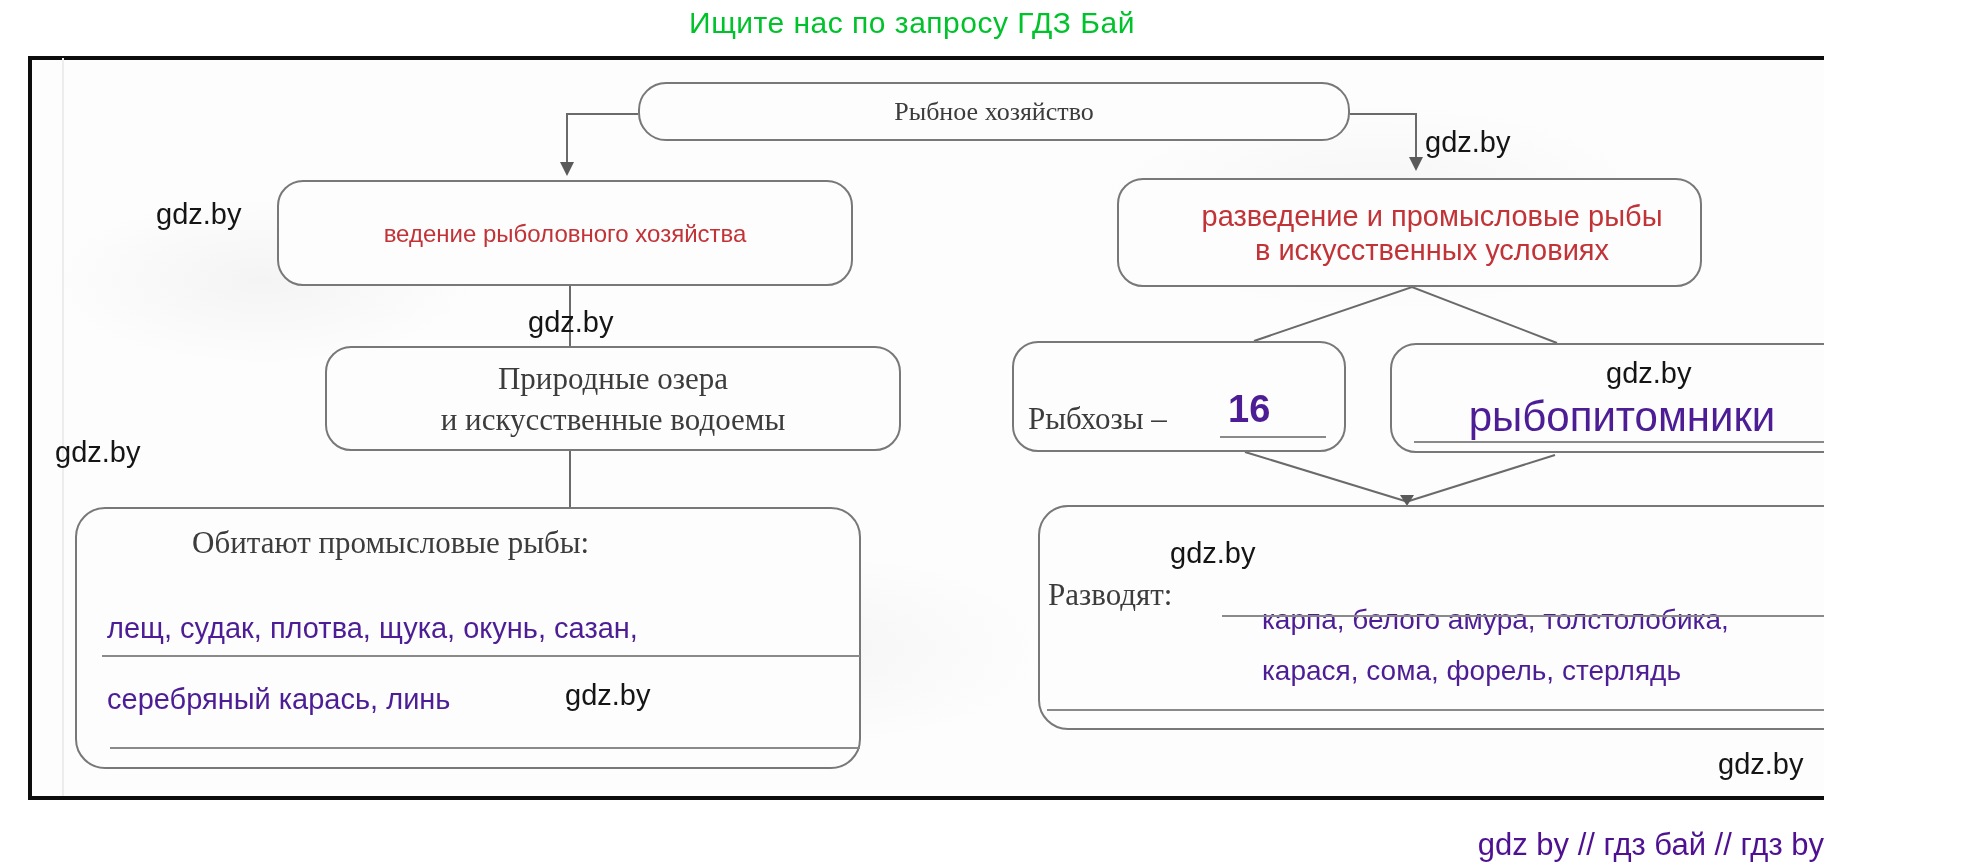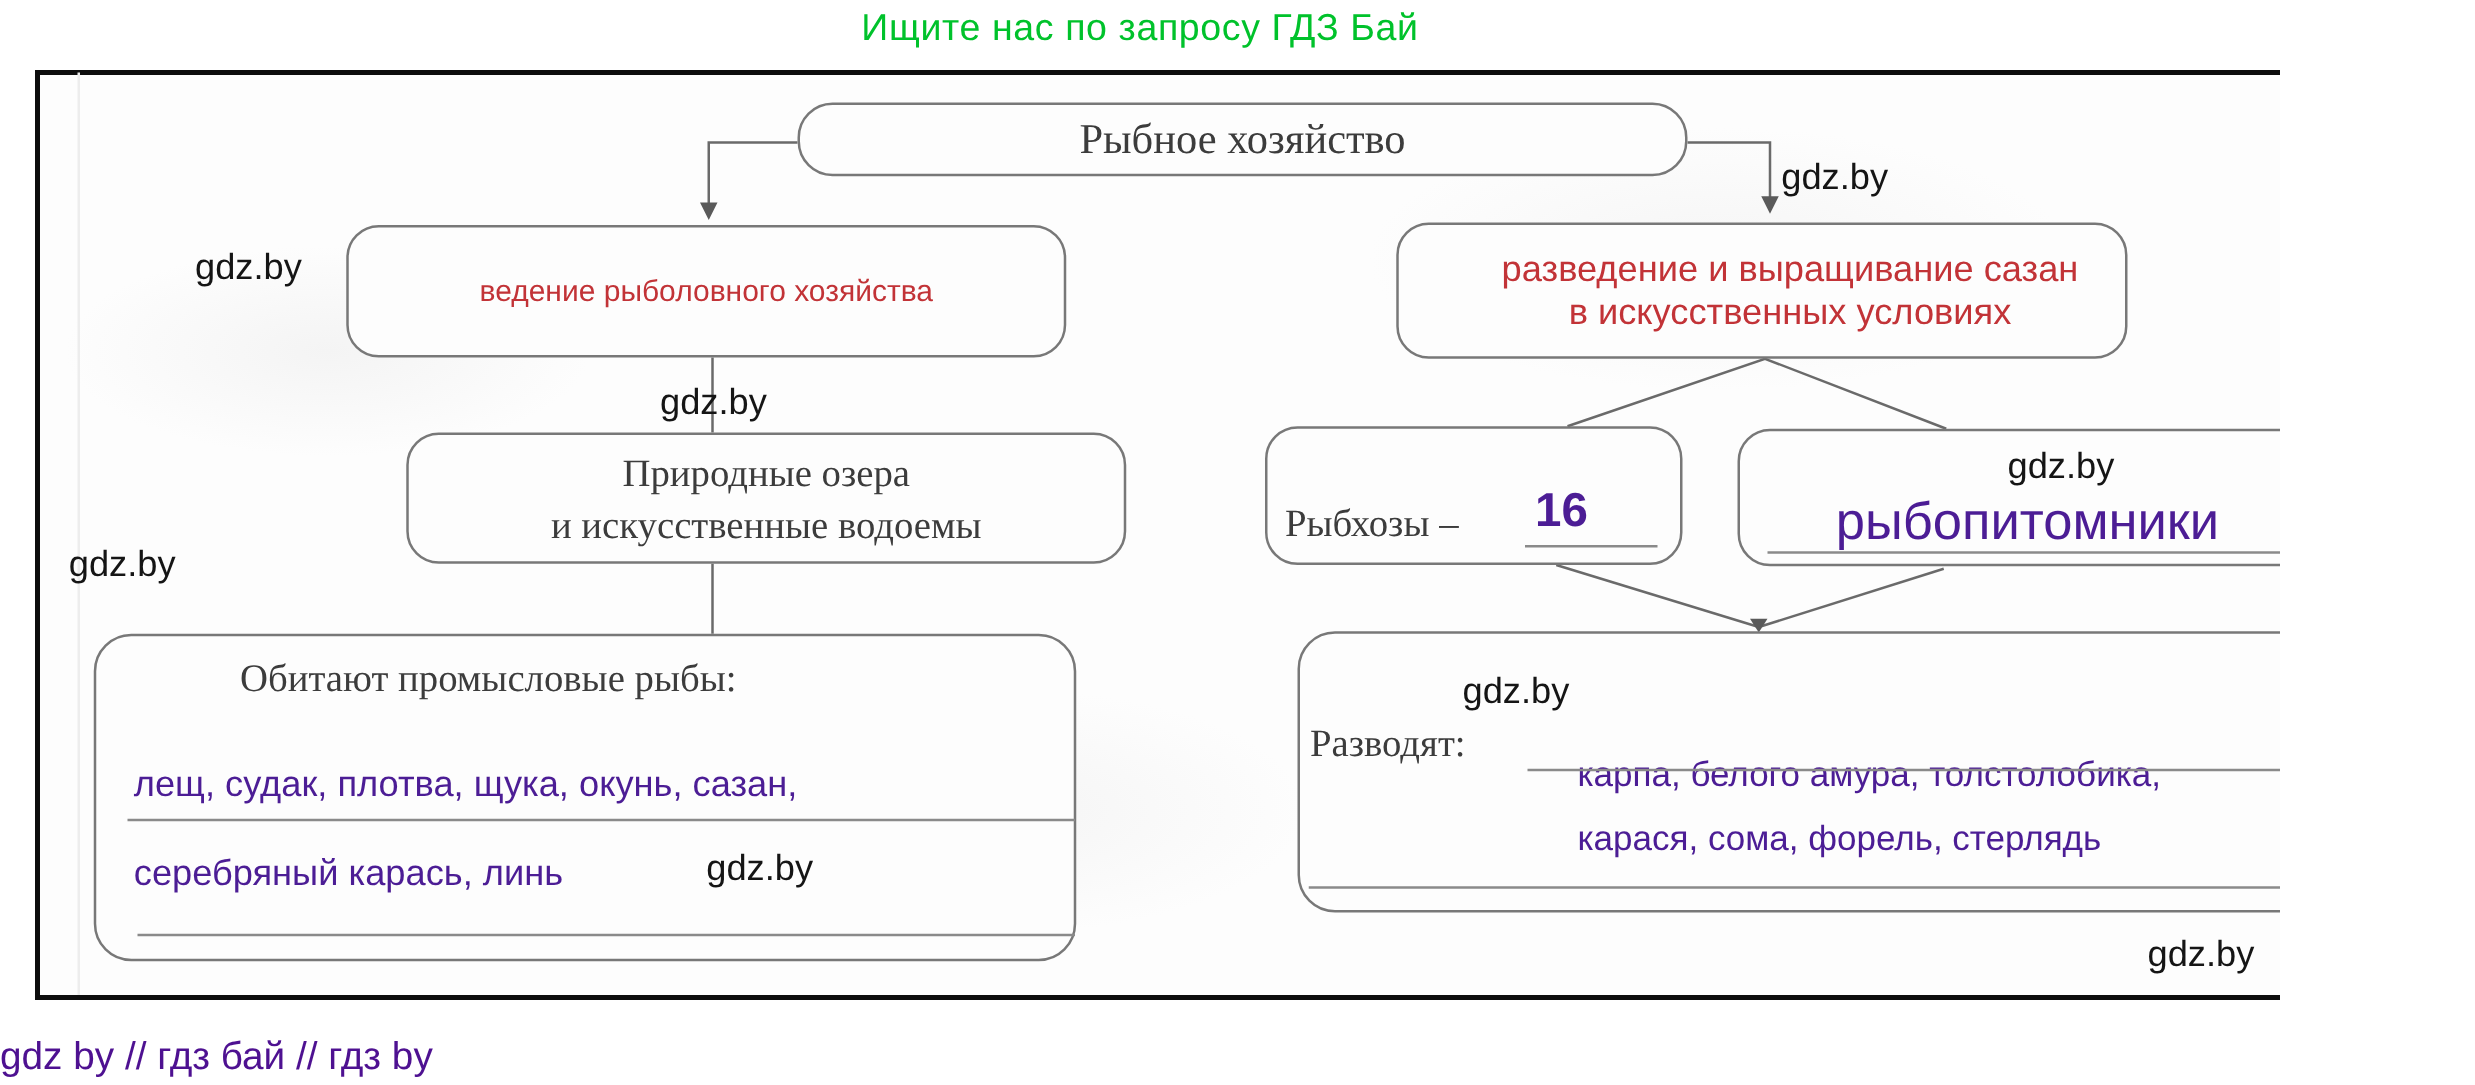--- a/index.html
+++ b/index.html
@@ -5,21 +5,21 @@
   html,body { margin:0; padding:0; background:#ffffff; }
   .page {
     position:relative; width:1824px; height:868px; background:#ffffff;
     font-family:"Liberation Sans", sans-serif; overflow:hidden;
   }
   .promo-header {
     position:absolute; left:0; top:6px; width:100%; text-align:center;
     font-size:30px; color:#00c22b; letter-spacing:0.5px;
   }
   .promo-footer {
-    position:absolute; left:0; top:827px; width:100%; text-align:left;
+    position:absolute; left:0; top:827px; width:100%; text-align:right;
     font-size:31px; color:#4e1191;
   }
   .frame {
     position:absolute; left:28px; top:56px; width:1927px; height:744px;
     box-sizing:border-box; border:4px solid #0d0d0d; background:#fdfdfd;
     background-image:
       radial-gradient(ellipse 300px 120px at 12% 30%, #f4f4f4 0%, rgba(244,244,244,0) 70%),
       radial-gradient(ellipse 400px 150px at 70% 20%, #f5f5f5 0%, rgba(245,245,245,0) 70%),
       radial-gradient(ellipse 350px 140px at 40% 80%, #f5f5f5 0%, rgba(245,245,245,0) 70%);
   }
@@ -58,21 +58,21 @@
       <line x1="1555" y1="455" x2="1409" y2="501"></line>
     </g>
     <g fill="#5a5a5a" stroke="none">
       <polygon points="560,162 574,162 567,176"></polygon>
       <polygon points="1409,157 1423,157 1416,171"></polygon>
       <polygon points="1400,495 1414,495 1407,506"></polygon>
     </g>
   </svg>
 
   <div class="box center2" style="left:638px; top:82px; width:712px; height:59px; border-radius:28px;">
-    <span class="serif" style="font-size:34px;">Рыбное хозяйство</span>
+    <span class="serif" style="font-size:26px;">Рыбное хозяйство</span>
   </div>
 
   <div class="box center2" style="left:277px; top:180px; width:576px; height:106px;">
     <span class="red-print" style="font-size:24px; line-height:35px;">ведение рыболовного хозяйства</span>
   </div>
 
   <div class="box center2" style="left:277px; top:346px; width:576px; height:105px;margin-left:48px;">
     <span class="serif" style="font-size:31px; line-height:41px;">Природные озера</span>
     <span class="serif" style="font-size:31px; line-height:41px;">и искусственные водоемы</span>
   </div>
@@ -80,21 +80,21 @@
   <div class="box" style="left:75px; top:507px; width:786px; height:262px; border-radius:30px;">
     <span class="abs serif" style="left:115px; top:16px; font-size:31px;">Обитают промысловые рыбы:</span>
     <span class="abs red-ans" style="left:30px; top:103px; font-size:29px;">лещ, судак, плотва, щука, окунь, сазан,</span>
     <div class="ul" style="left:25px; top:146px; width:758px;"></div>
     <span class="abs red-ans" style="left:30px; top:174px; font-size:29px;">серебряный карась, линь</span>
     <span class="wm" style="left:488px; top:170px;">gdz.by</span>
     <div class="ul" style="left:33px; top:238px; width:750px;"></div>
   </div>
 
   <div class="box center2" style="left:1117px; top:178px; width:585px; height:109px; padding-left:45px;">
-    <span class="red-print" style="font-size:29px; line-height:34px;">разведение и выращивание сазан</span>
+    <span class="red-print" style="font-size:29px; line-height:34px;">разведение и промысловые рыбы</span>
     <span class="red-print" style="font-size:29px; line-height:34px;">в искусственных условиях</span>
   </div>
 
   <div class="box" style="left:1012px; top:341px; width:334px; height:111px;">
     <span class="abs serif" style="left:14px; top:58px; font-size:31px;">Рыбхозы –</span>
     <span class="abs red-ans" style="left:214px; top:45px; font-size:38px; font-weight:bold;">16</span>
     <div class="ul" style="left:206px; top:93px; width:106px;"></div>
   </div>
 
   <div class="box" style="left:1390px; top:343px; width:502px; height:110px;">

